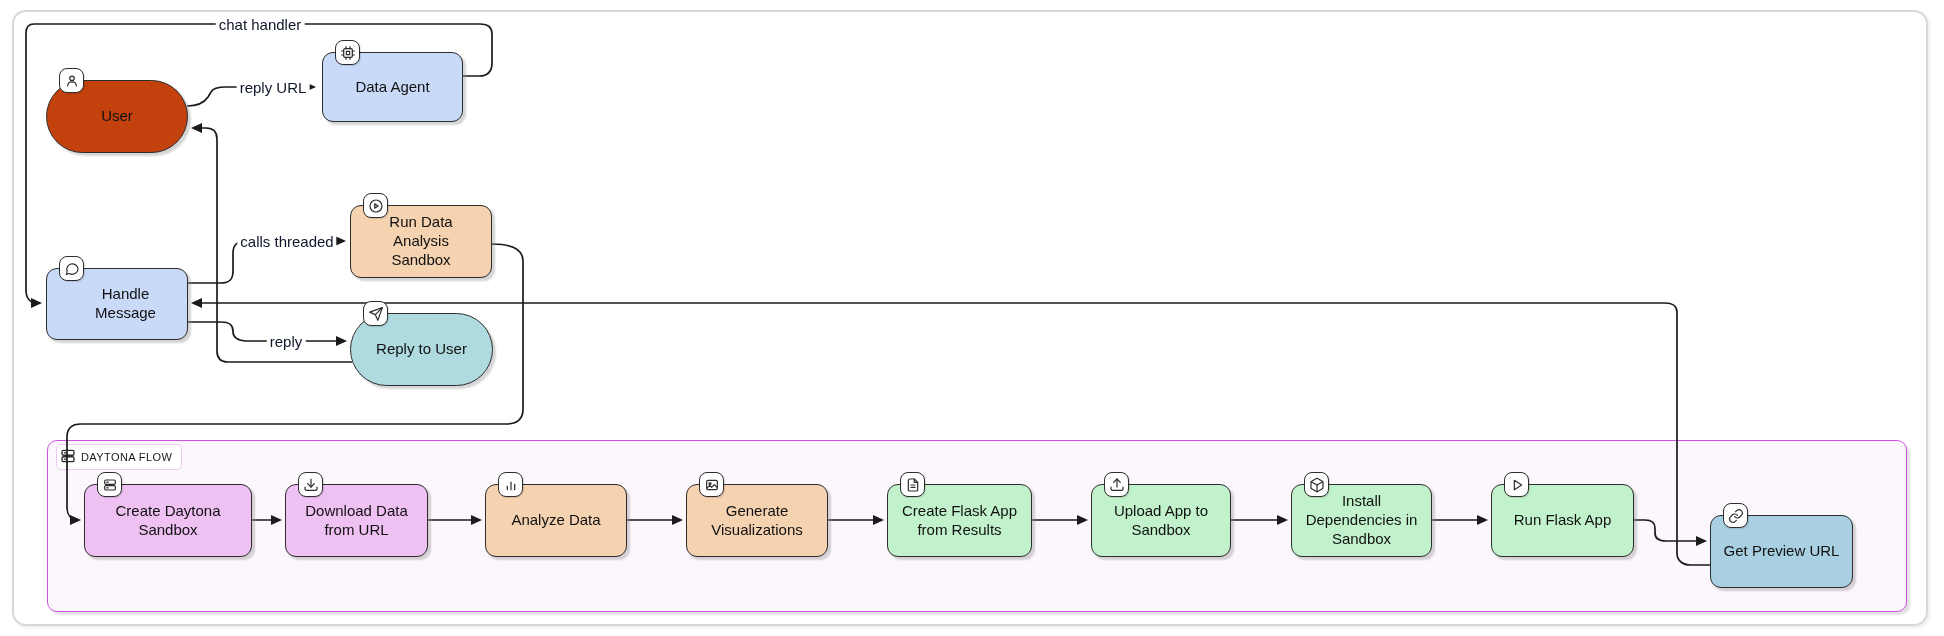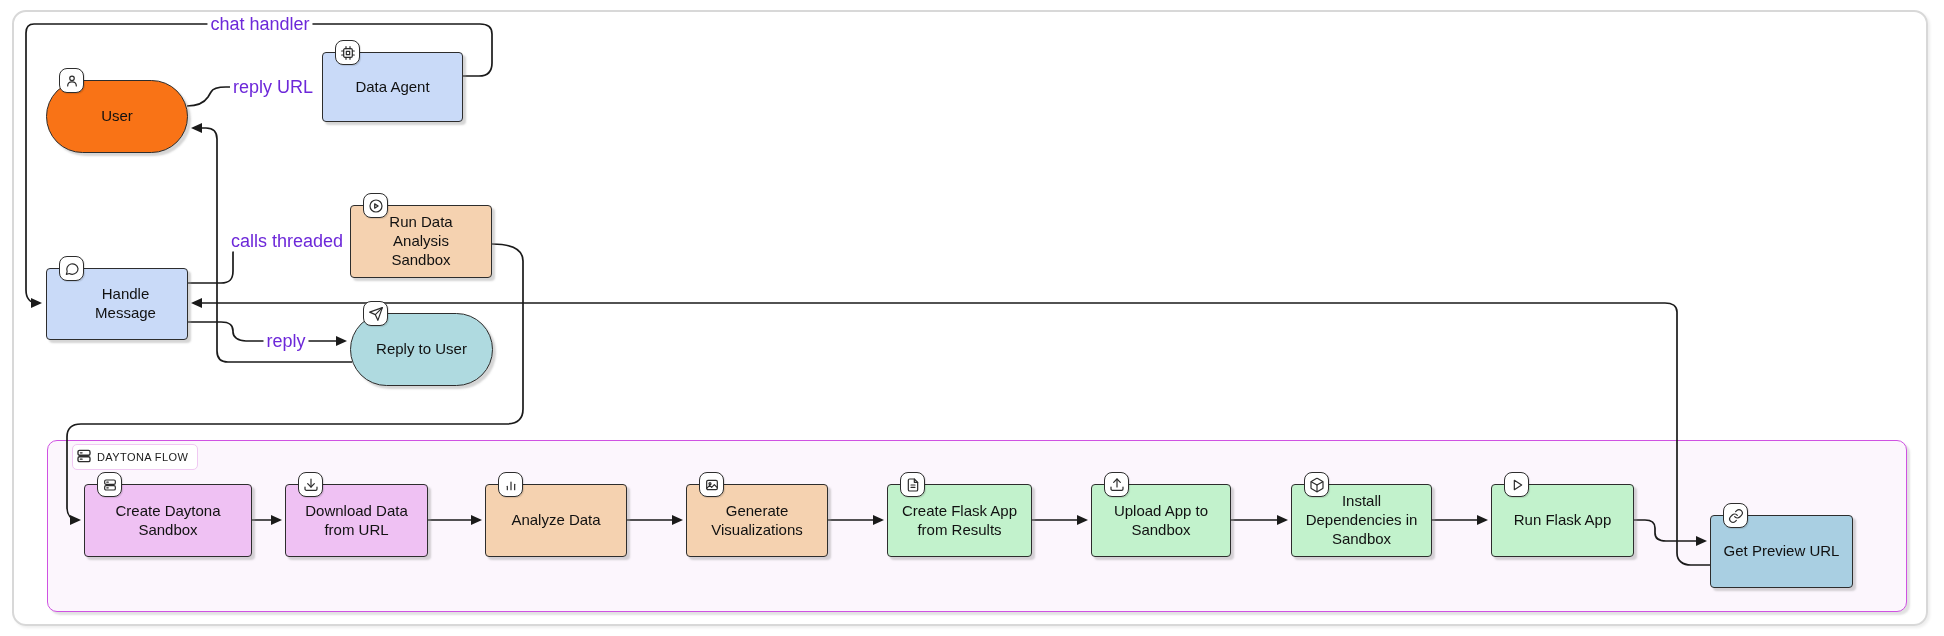--- a/index.html
+++ b/index.html
@@ -12,42 +12,42 @@
     border:2px solid #d8d8d8;border-radius:14px;background:transparent;
     box-shadow:2px 2px 3px rgba(0,0,0,0.07);
   }
   svg.edges{position:absolute;left:0;top:0;z-index:2;}
   .subgraph{
     position:absolute;left:47px;top:440px;width:1858px;height:170px;
     border:1.5px solid #cf52e2;border-radius:10px;background:#fcf6fd;
     box-shadow:3px 3px 2px rgba(170,170,170,0.35);z-index:1;
   }
   .subgraph-tab{
-    position:absolute;left:24px;top:3px;height:24px;
+    position:absolute;left:8px;top:3px;height:24px;
     background:#fff;border:1px solid #f0c9f2;border-radius:5px;
     display:flex;align-items:center;padding:0 9px 0 24px;
     font-size:11px;font-weight:500;letter-spacing:0.4px;color:#1a1a1a;
   }
   .subgraph-tab .tab-icon{position:absolute;left:2px;top:2px;z-index:3;background:transparent;}
   .node{
     position:absolute;z-index:4;display:flex;align-items:center;justify-content:center;
-    text-align:center;border:1.5px solid #2d2d2d;border-radius:4px;
+    text-align:center;border:1.5px solid #2d2d2d;border-radius:11px;
     font-size:15px;line-height:1.25;box-shadow:3px 3px 2px rgba(150,150,150,0.4);
     box-sizing:border-box;padding:0 8px;
   }
   .stadium{border-radius:37px;}
   .badge{
     position:absolute;left:12px;top:-13px;width:25px;height:25px;box-sizing:border-box;
     background:#fff;border:1.5px solid #2d2d2d;border-radius:8px;
     display:flex;align-items:center;justify-content:center;z-index:5;
     box-shadow:1px 1px 1px rgba(0,0,0,0.12);
   }
   .edge-label{
     position:absolute;z-index:5;transform:translate(-50%,-50%);
-    background:#fff;padding:0 3px;font-size:18px;white-space:nowrap;color:#6d28d9;
+    background:#fff;padding:0 3px;font-size:15px;white-space:nowrap;color:#0f172a;
   }
   
   .n-user{left:46px;top:80px;width:142px;height:73px;}
   .n-data-agent{left:322px;top:52px;width:141px;height:70px;}
   .n-handle-message{left:46px;top:268px;width:142px;height:72px;padding-left:25px;}
   .n-rdas{left:350px;top:205px;width:142px;height:73px;padding:0 26px;}
   .n-reply{left:350px;top:313px;width:143px;height:73px;}
   .n-cds{left:84px;top:484px;width:168px;height:73px;}
   .n-ddu{left:285px;top:484px;width:143px;height:73px;}
   .n-analyze{left:485px;top:484px;width:142px;height:73px;}
@@ -98,21 +98,21 @@
           <rect x="4" y="4.5" width="16" height="6.5" rx="2"></rect>
           <rect x="4" y="13" width="16" height="6.5" rx="2"></rect>
           <line x1="7.2" y1="7.75" x2="9.4" y2="7.75"></line>
           <line x1="7.2" y1="16.25" x2="9.4" y2="16.25"></line>
         </svg>
       </span>
       <span>DAYTONA FLOW</span>
     </div>
   </div>
 
-  <div class="node stadium n-user" style="background: #f97316;">
+  <div class="node stadium n-user" style="background: #c2410c;">
     <span class="badge">
       <svg class="icon-svg" width="16" height="16" viewBox="0 0 24 24">
         <circle cx="12" cy="8" r="3.4"></circle>
         <path d="M5.5,19.5 C5.5,15.2 8.4,13.4 12,13.4 C15.6,13.4 18.5,15.2 18.5,19.5"></path>
       </svg>
     </span>
     <span>User</span>
   </div>
 
   <div class="node n-data-agent" style="background: rgb(201, 218, 248);">

